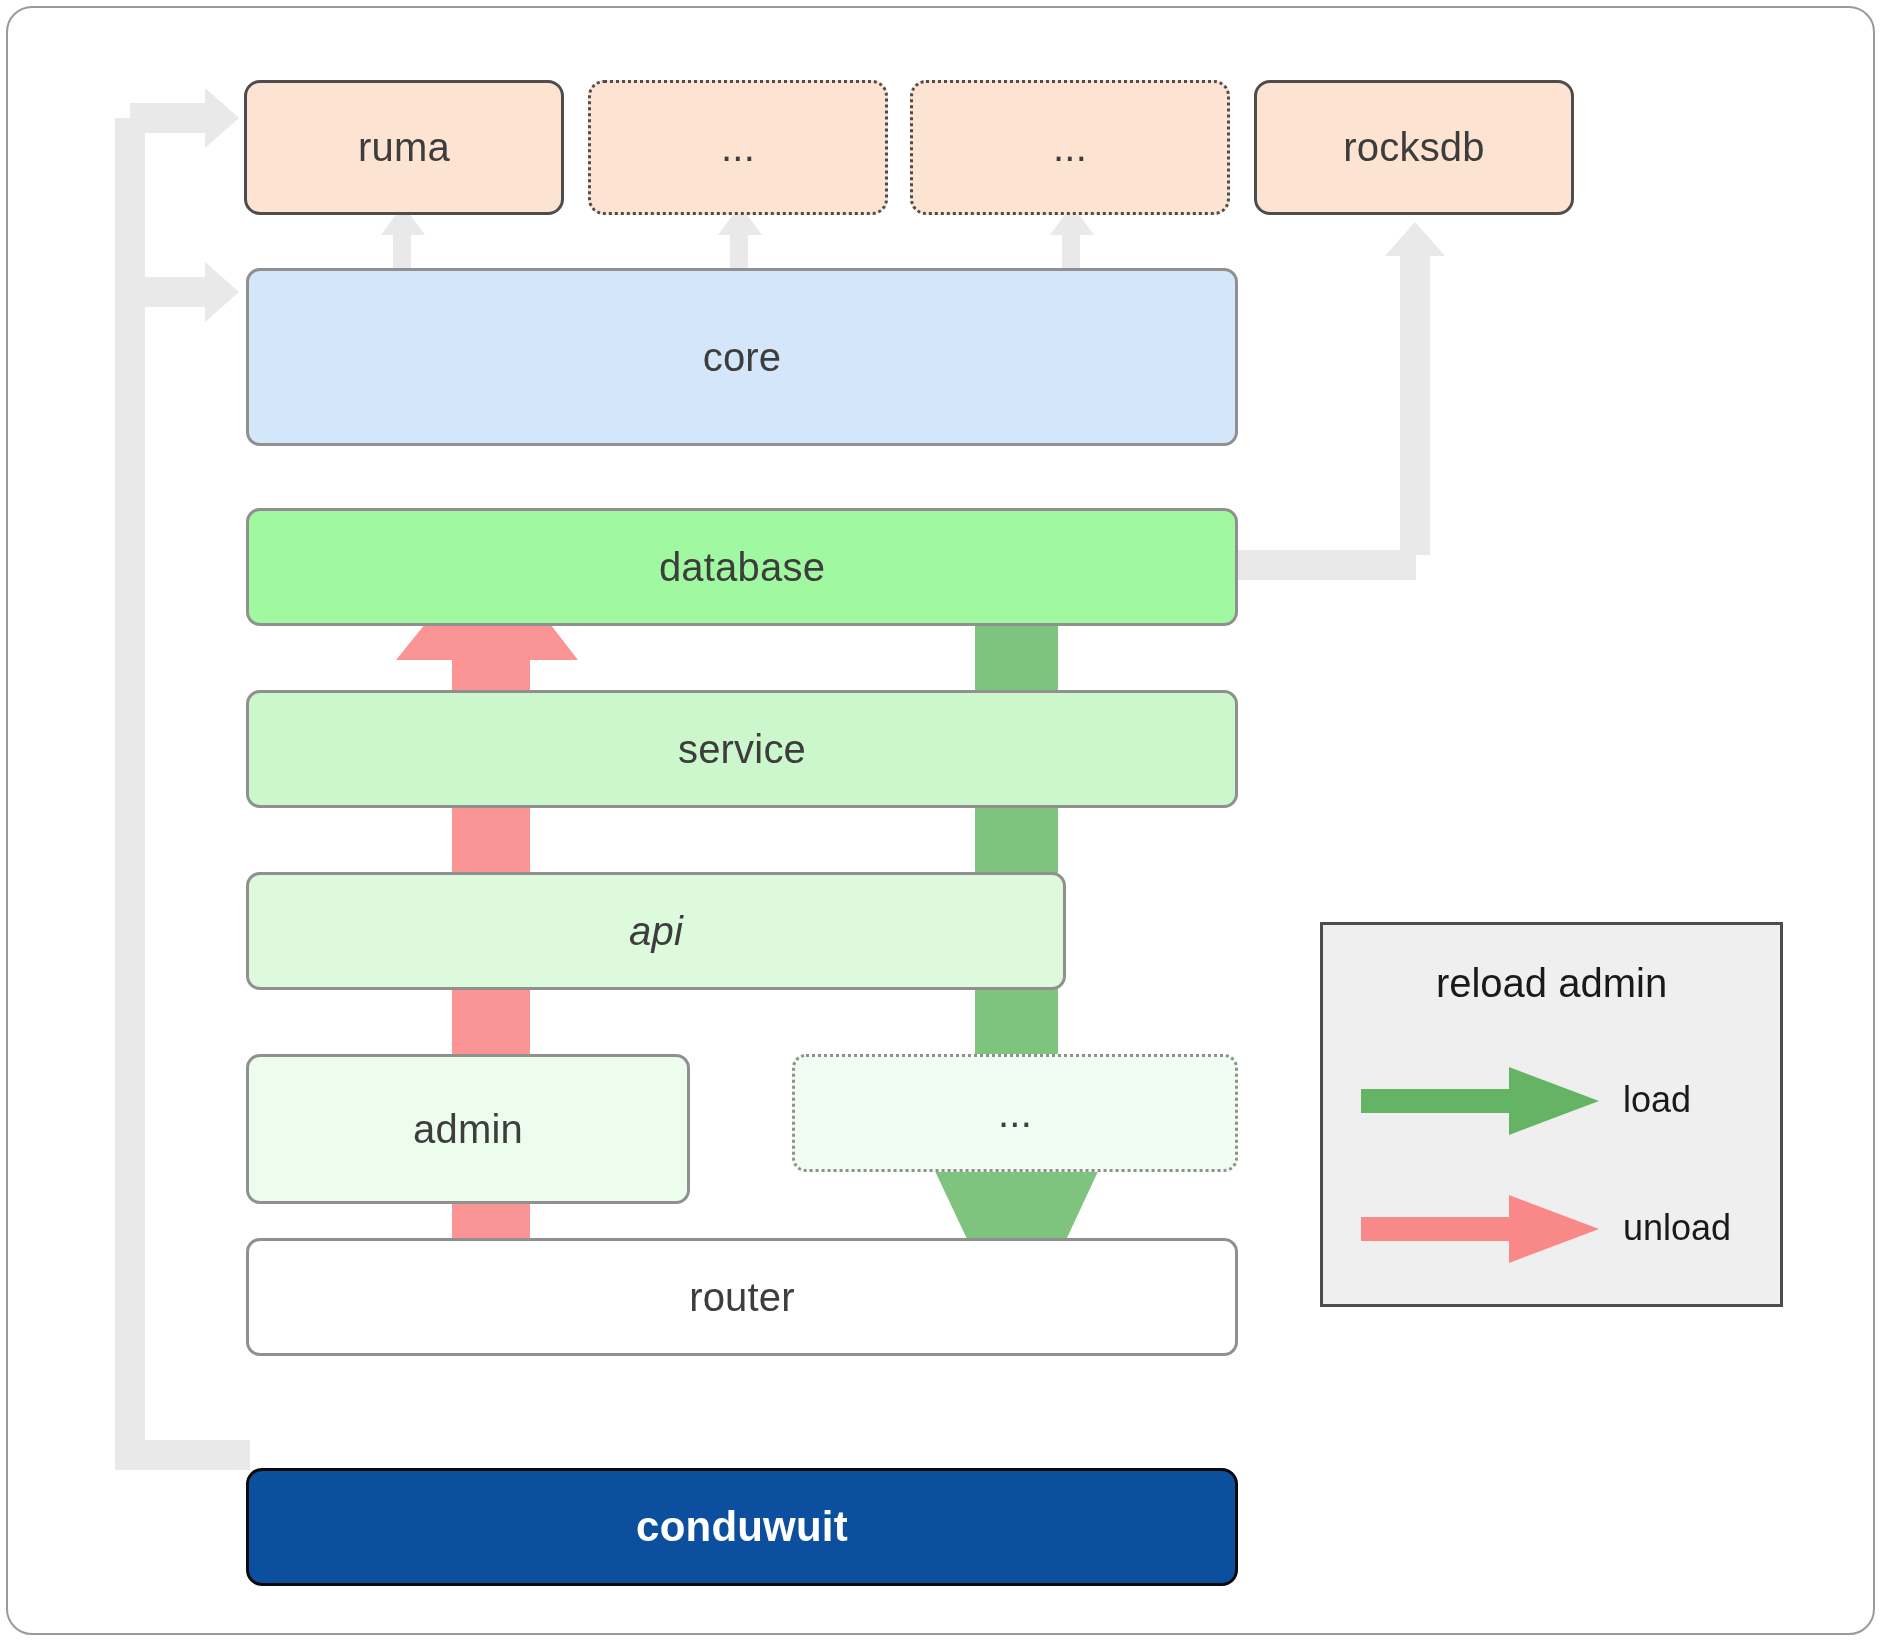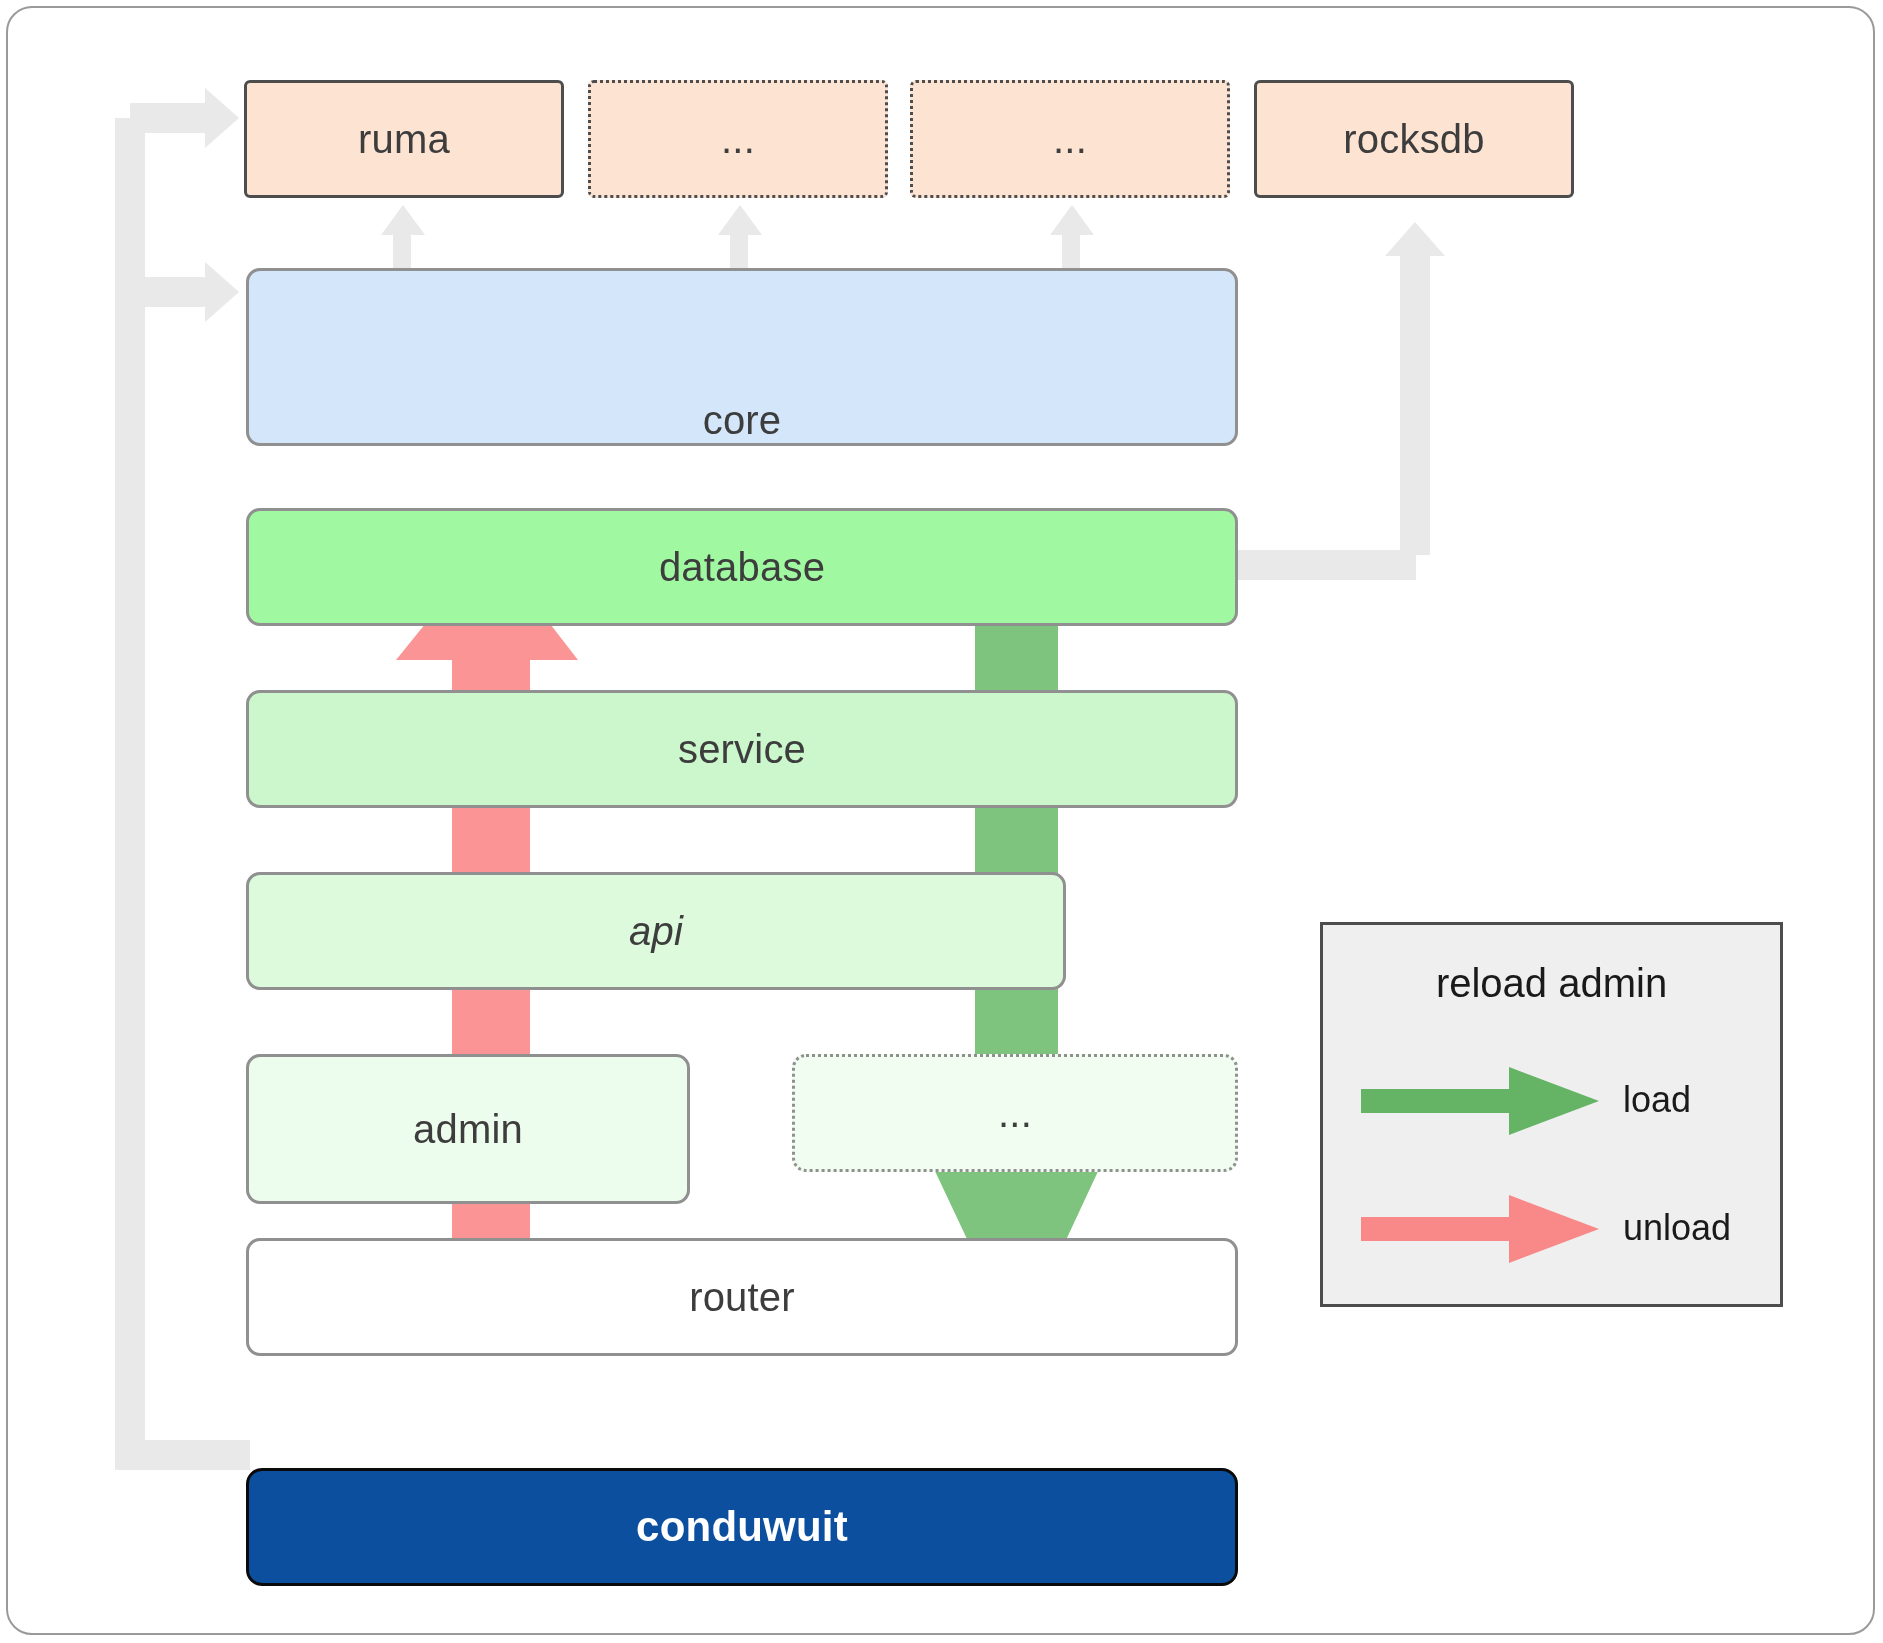--- a/index.html
+++ b/index.html
@@ -34,28 +34,28 @@
     font-size:40px;
     color:#3d3d3d;
     letter-spacing:0.2px;
     z-index:4;
   }
 
   
   .dep {
     background:#fde3d2;
     border:3px solid #4d4d4d;
-    height:118px;
-    border-radius:6px;
+    height:135px;
+    border-radius:16px;
   }
   .dep.dotted { border:3px dotted #4d4d4d; }
 
   
   .layer { border:3px solid #909090; }
-  .layer-core     { background:#d4e6fa;align-items:flex-end; }
+  .layer-core     { background:#d4e6fa; }
   .layer-database { background:#a0f9a0; }
   .layer-service  { background:#ccf7cc; }
   .layer-api      { background:#ddfadd; }
   .layer-admin    { background:#edfded; }
   .layer-dots     { background:#f0fdf0; border:3px dotted #909090; }
   .layer-router   { background:#ffffff; }
 
   .crate-root {
     background:#0b4f9e;
     border:3px solid #0a0a0a;

